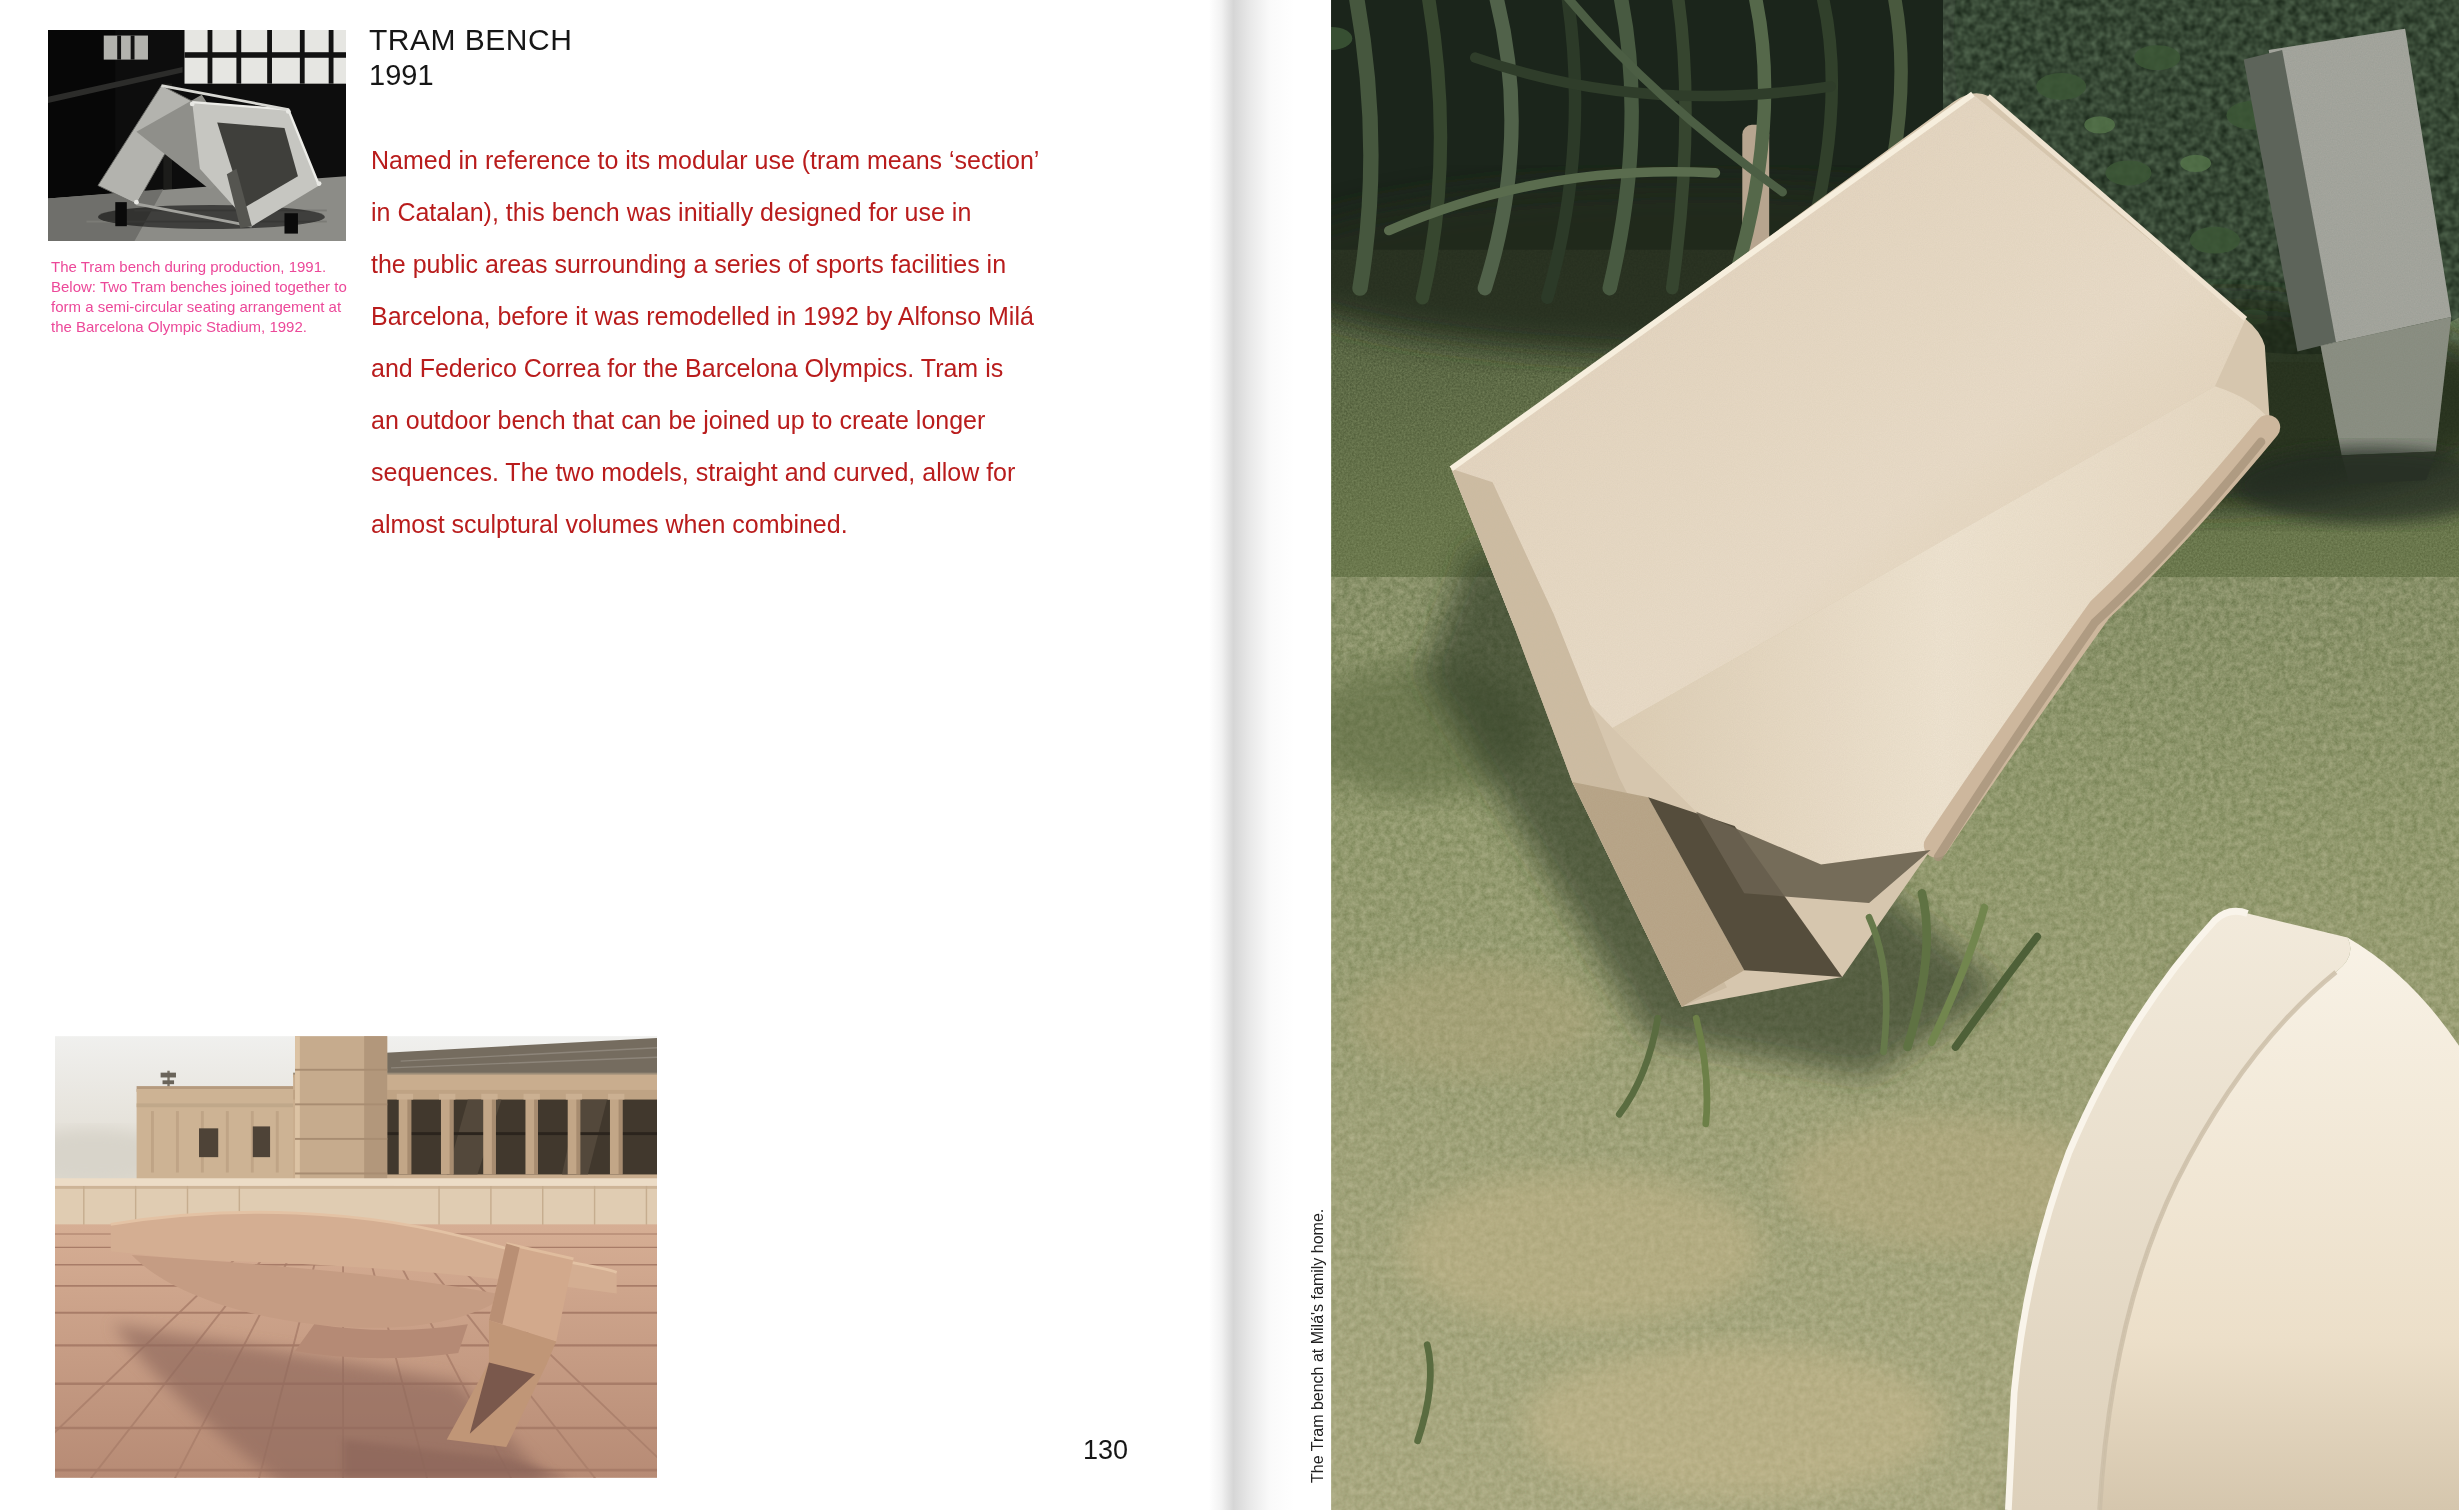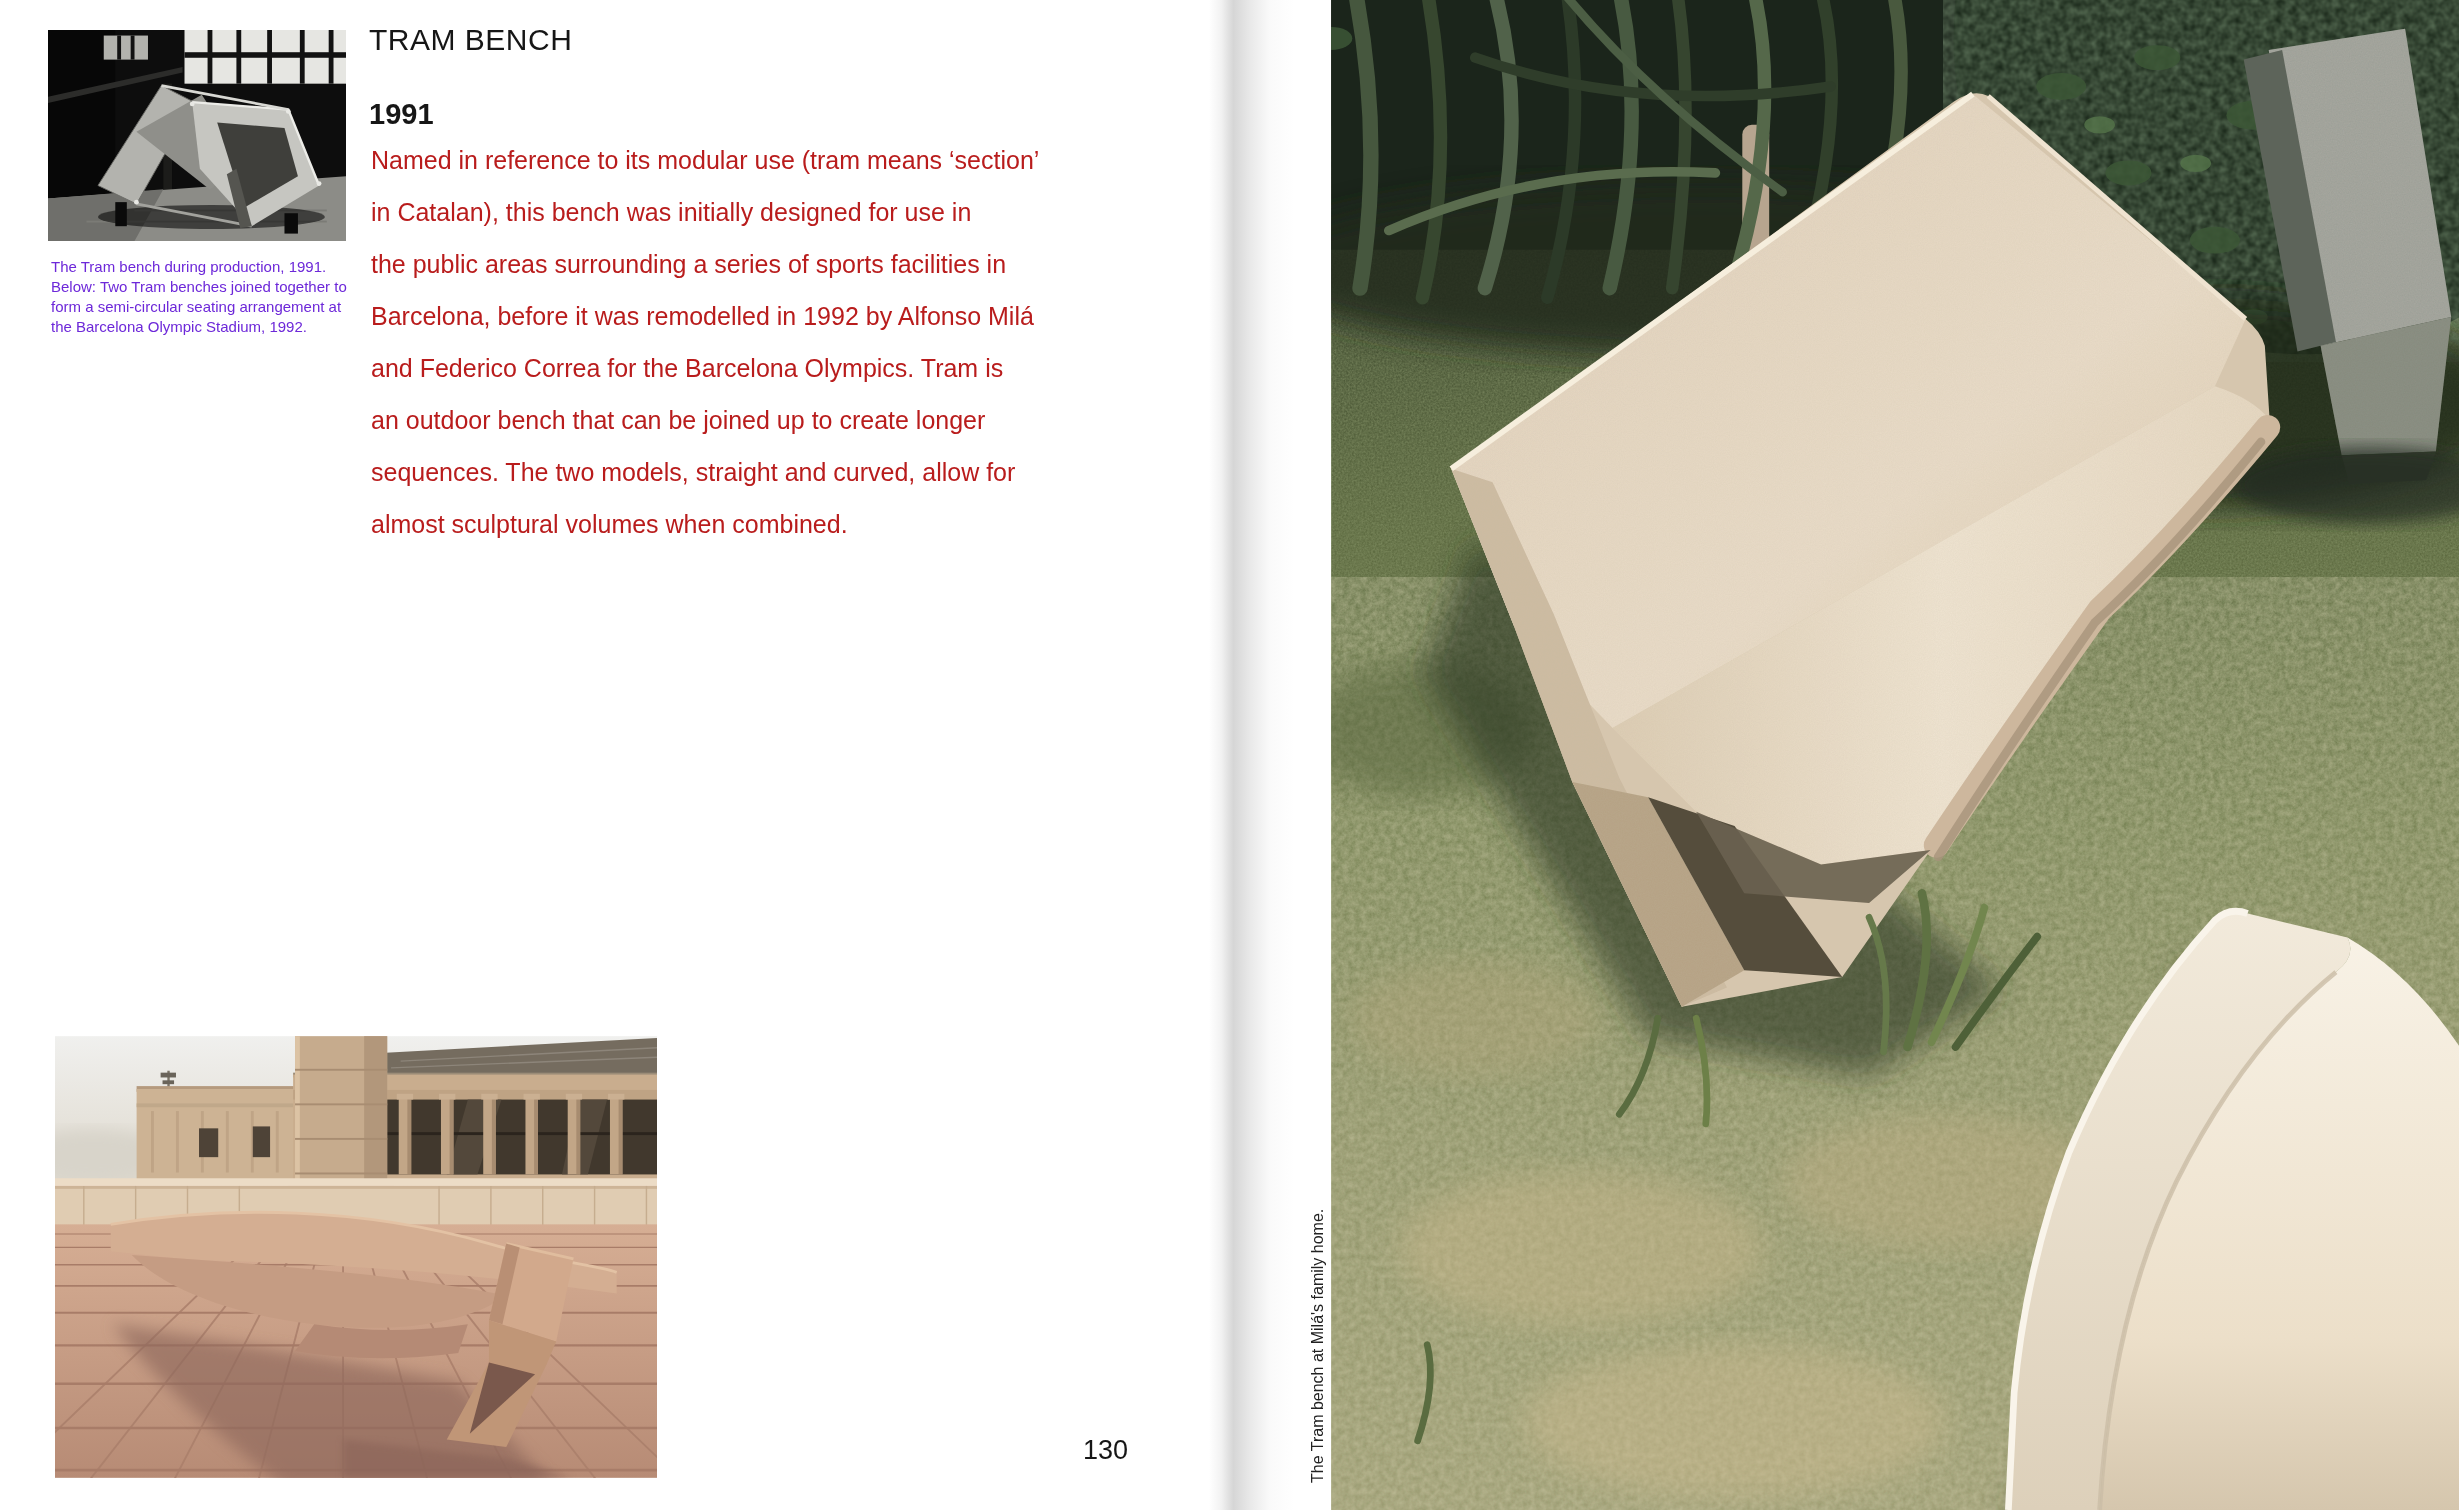--- a/index.html
+++ b/index.html
@@ -3,25 +3,25 @@
 <meta charset="utf-8">
 <style>
   html,body{margin:0;padding:0;background:#ffffff;}
   body{width:2459px;height:1510px;overflow:hidden;
        font-family:"Liberation Sans", sans-serif;color:#161616;}
   .spread{position:relative;width:2459px;height:1510px;background:#ffffff;}
 
   
   .title-block{position:absolute;left:369px;top:21px;width:778px;text-align:left;}
   .title{font-size:30px;line-height:37px;font-weight:400;letter-spacing:0.5px;}
-  .year{font-size:29px;line-height:35px;font-weight:700;margin-top:39px;}
+  .year{font-size:29px;line-height:35px;font-weight:400;}
   .body-text{position:absolute;left:371px;top:134px;width:865px;
              font-size:25px;line-height:52px;white-space:pre-line;color:#b91c1c;}
   .photo-caption{position:absolute;left:51px;top:257px;width:355px;
-                 font-size:15px;line-height:20px;white-space:pre-line;color:#6d28d9;}
+                 font-size:15px;line-height:20px;white-space:pre-line;color:#ec4899;}
   .page-number{position:absolute;left:369px;top:1435px;width:759px;text-align:right;
                font-size:27px;color:#161616;}
   figure{margin:0;padding:0;}
   .production-photo{position:absolute;left:48px;top:30px;width:298px;height:211px;}
   .stadium-photo{position:absolute;left:55px;top:1036px;width:602px;height:442px;}
 
   
   .gutter{position:absolute;left:1209px;top:0;width:122px;height:1510px;
           background:linear-gradient(90deg,#ffffff 0%,#f2f2f2 10%,#d6d6d6 20%,
                      #e9e9e9 34%,#fafafa 50%,#ffffff 70%,#ffffff 100%);}

